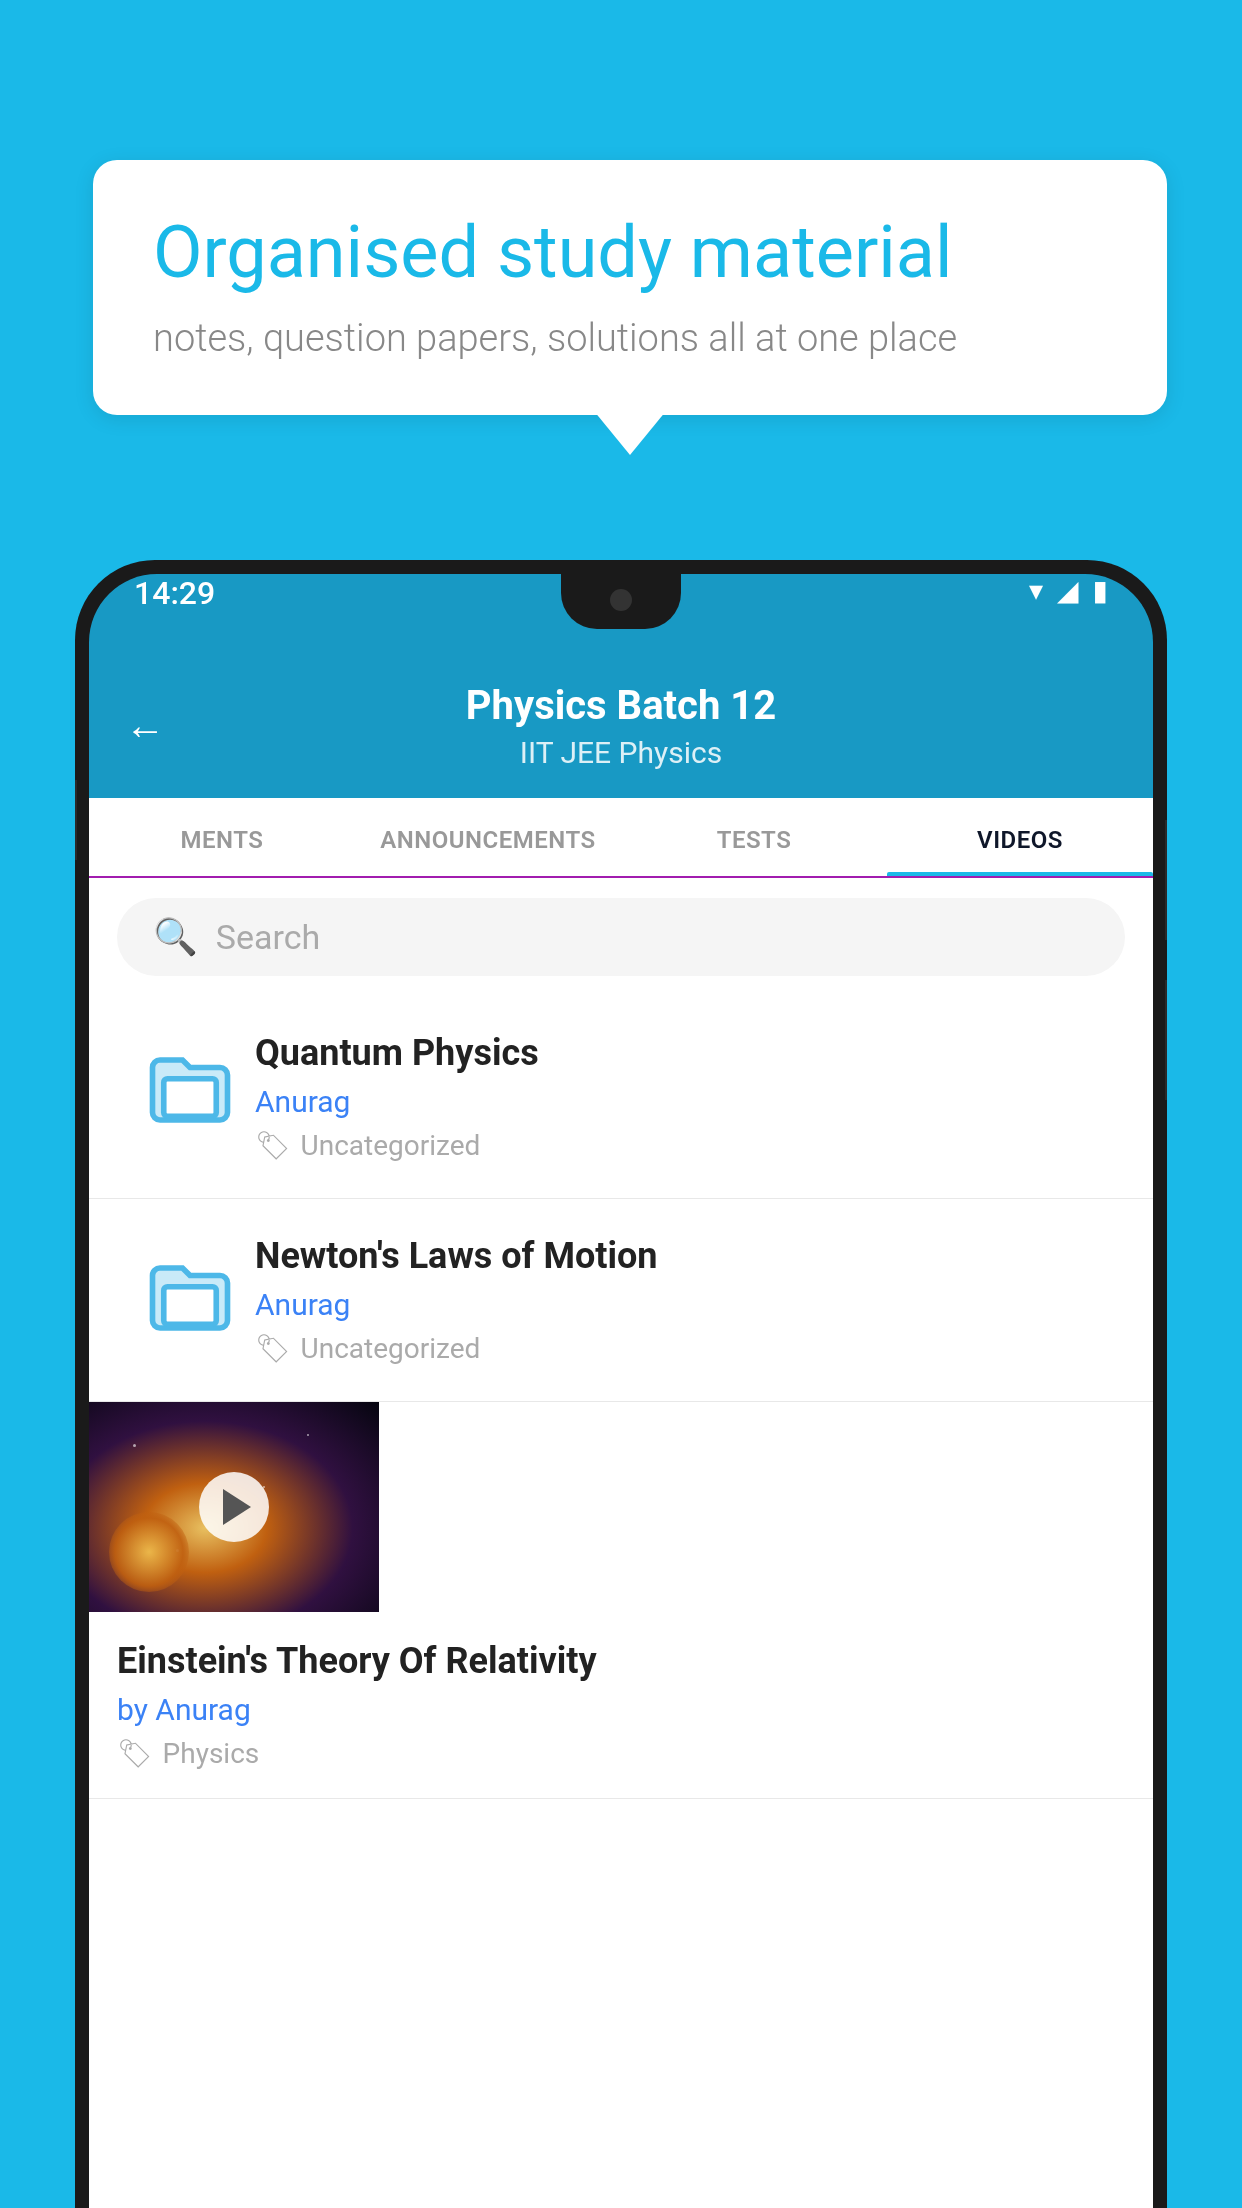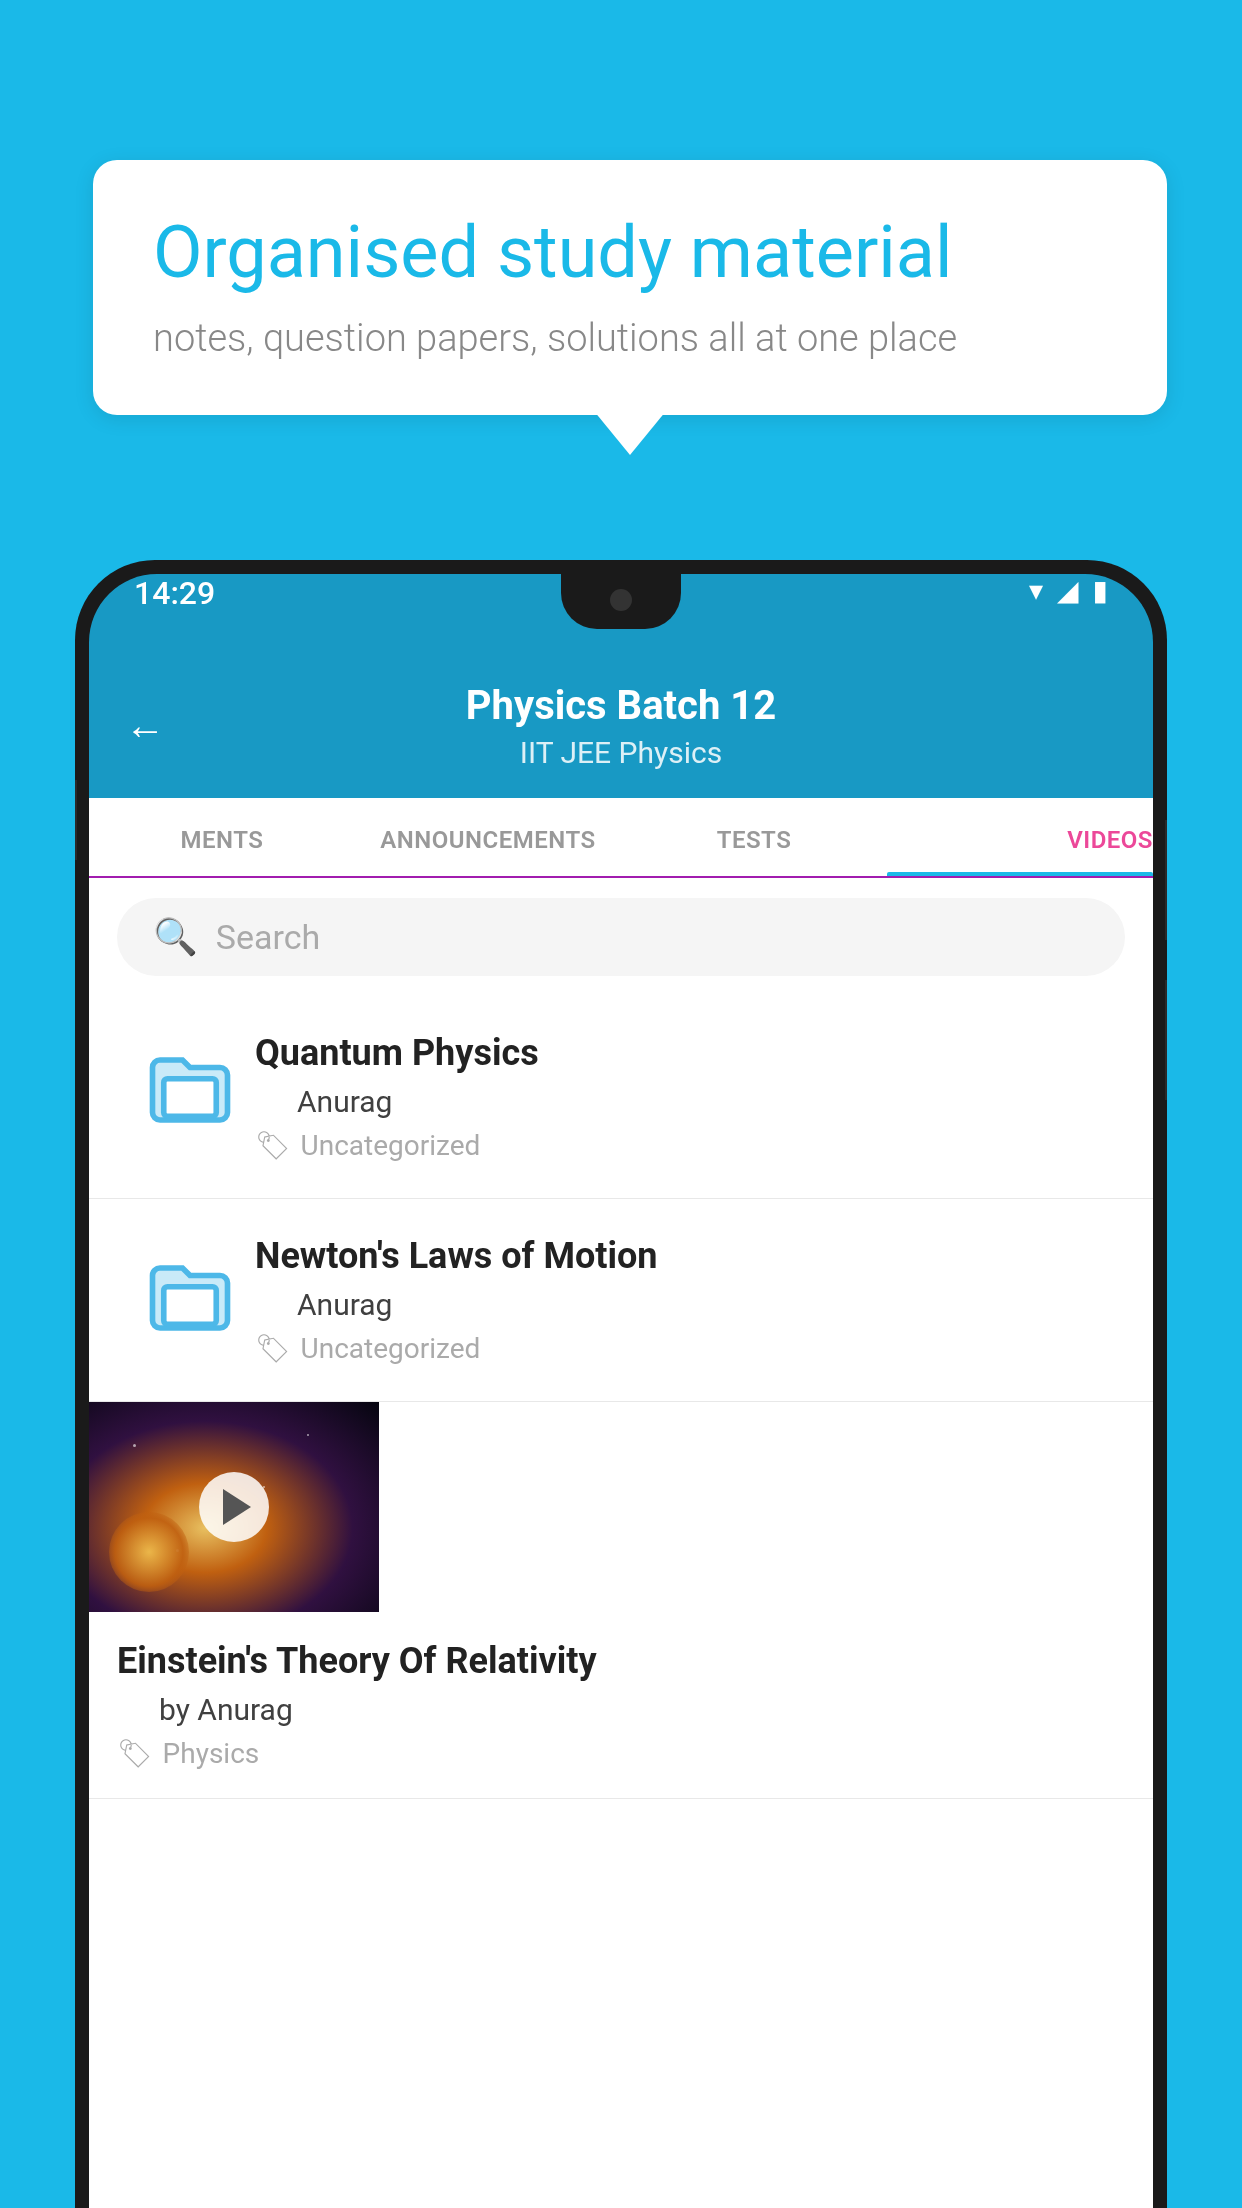--- a/index.html
+++ b/index.html
@@ -169,22 +169,21 @@
       padding: 28px 0 22px 0;
       font-size: 24px;
       font-weight: 600;
       color: #999;
       letter-spacing: 0.5px;
       position: relative;
       white-space: nowrap;
     }
 
     .tab.active {
-      color: #ec4899;
-      text-align: right;
+      color: #0f172a;
     }
 
     .tab.active::after {
       content: '';
       position: absolute;
       bottom: 0;
       left: 0;
       right: 0;
       height: 4px;
       background: #1ab9e8;
@@ -274,23 +273,22 @@
 
     .video-title {
       font-size: 36px;
       font-weight: 700;
       color: #222;
       margin-bottom: 10px;
     }
 
     .video-author {
       font-size: 30px;
-      color: #404040;
+      color: #3b82f6;
       margin-bottom: 10px;
-      margin-left: 42px;
     }
 
     .video-tag {
       display: flex;
       align-items: center;
       gap: 10px;
       color: #aaa;
       font-size: 28px;
     }
 

